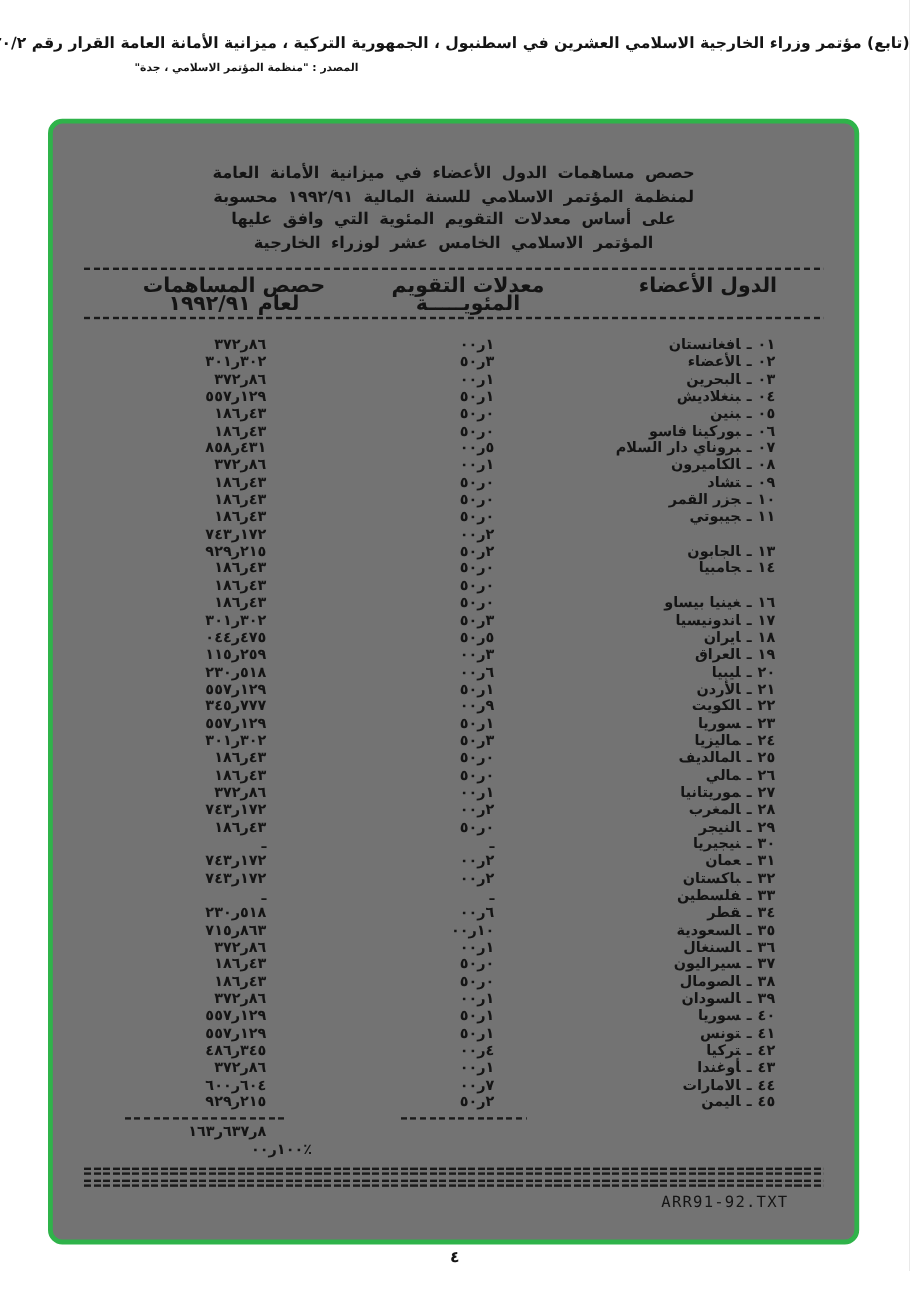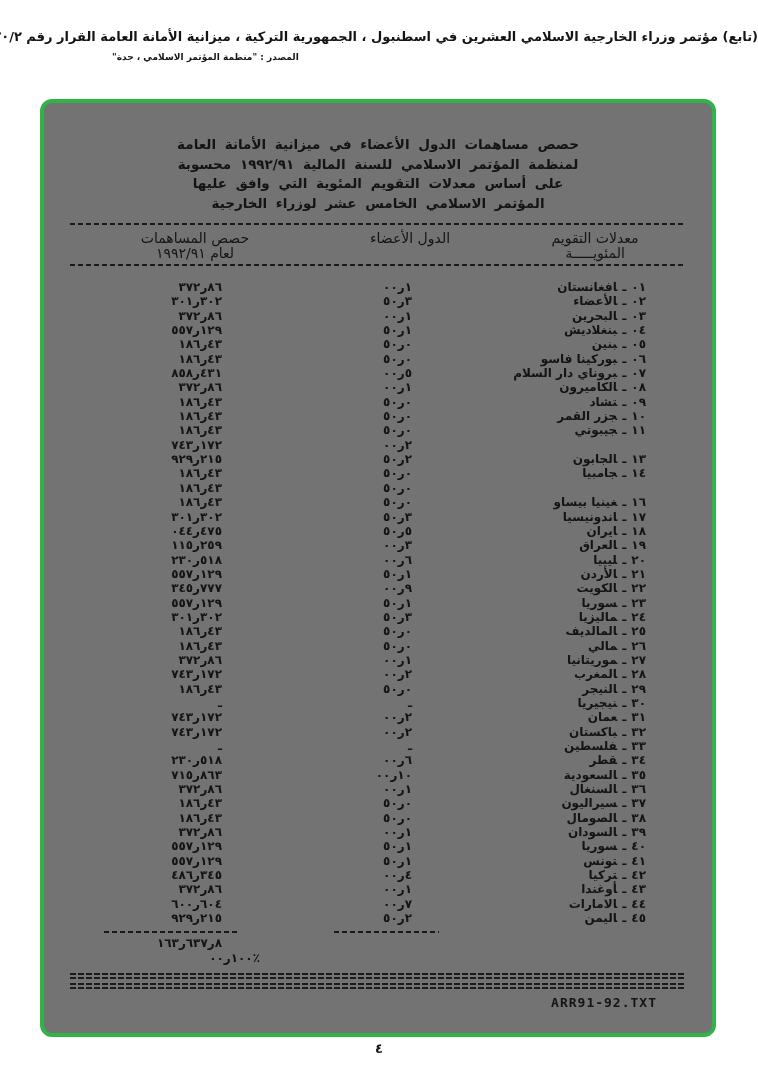--- a/index.html
+++ b/index.html
@@ -39,21 +39,21 @@
   .dashline {
     height: 2px;
     margin: 0 26px;
     background: repeating-linear-gradient(90deg, #1a1a1a 0 5px, transparent 5px 8px);
   }
   .dash-top { margin-top: 10px; }
   .dash-mid { margin-top: 3px; }
   .thead {
     display: flex;
     margin: 6px 26px 0 26px;
-    font-size: 14px; font-weight: normal;
+    font-size: 17px; font-weight: bold;
     line-height: 15px;
   }
   .th { text-align: center; }
   .th > div { direction: rtl; }
   .th-share   { margin-left: 40px; width: 170px; }
   .th-rate    { margin-left: 40px; width: 140px; }
   .th-country { margin-left: 55px; width: 150px; }
   .rows { margin: 14px 26px 0 26px; }
   .row { display: flex; }
   .cell {
@@ -91,21 +91,21 @@
       repeating-linear-gradient(90deg, #1a1a1a 0 6px, transparent 6px 8px);
     background-size: 100% 2px, 100% 2px;
     background-position: 0 0, 0 4px;
     background-repeat: no-repeat, no-repeat;
   }
   .eqline2 { margin-top: 3px; }
   .file-ref {
     margin: 5px 55px 0 0;
     text-align: right; direction: ltr;
     font-family: "DejaVu Sans Mono", monospace;
-    font-size: 13px; font-weight: bold;
+    font-size: 13px; font-weight: normal;
     letter-spacing: 1px;
   }
   .page-num {
     position: absolute; top: 1041px; left: 0; right: 0;
     text-align: center;
     font-size: 13px; font-weight: bold;
   }
 </style>
 </head>
 <body>
@@ -122,26 +122,26 @@
       <div>المؤتمر الاسلامي الخامس عشر لوزراء الخارجية</div>
     </div>
 
   <div class="dashline dash-top"></div>
 
   <div class="thead">
     <div class="th th-share">
       <div>حصص المساهمات</div>
       <div>لعام ١٩٩٢/٩١</div>
     </div>
-    <div class="th th-country">
-      <div>الدول الأعضاء</div>
-    </div>
     <div class="th th-rate">
       <div>معدلات التقويم</div>
       <div>المئويـــــة</div>
+    </div>
+    <div class="th th-country">
+      <div>الدول الأعضاء</div>
     </div>
   </div>
 
   <div class="dashline dash-mid"></div>
 
   <div class="rows" id="rows-container">
     <div class="row">
       <div class="cell amount">٣٧٢ر٨٦</div>
       <div class="cell rate">٠٠ر١</div>
       <div class="cell country">

